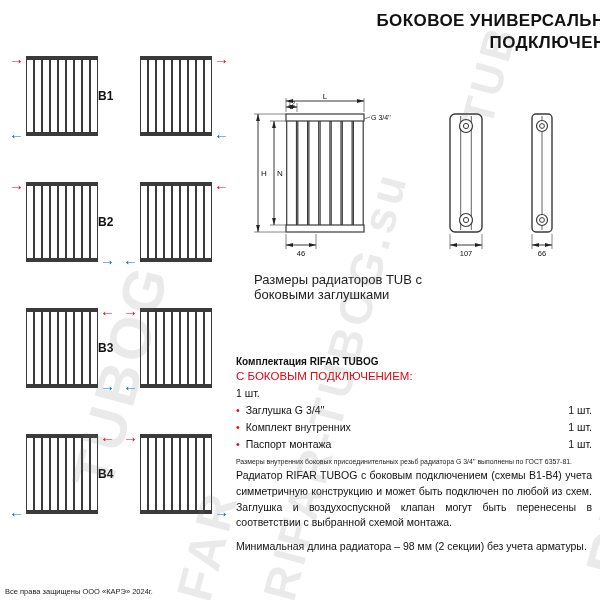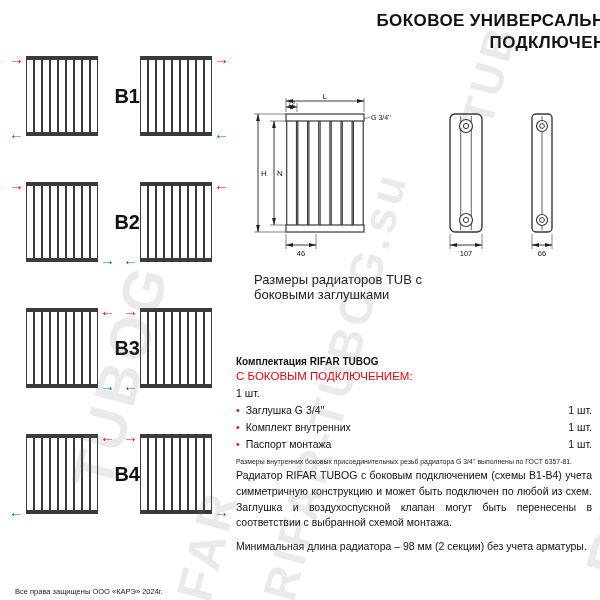--- a/index.html
+++ b/index.html
@@ -7,42 +7,42 @@
         font-family:"Liberation Sans",sans-serif;color:#111;padding-left:44px;}
   
   .title{position:absolute;top:10px;right:14px;text-align:right;font-size:17px;font-weight:bold;
          line-height:1.3;white-space:pre-line;letter-spacing:0.4px;}
   
   .schemes{position:absolute;left:10px;top:56px;width:232px;}
   .scheme{display:flex;align-items:center;height:80px;margin-bottom:46px;padding-left:16px;}
   .rad{position:relative;width:72px;height:72px;
        border-top:4px solid #3a3a3a;border-bottom:4px solid #3a3a3a;
        background:repeating-linear-gradient(90deg,#3a3a3a 0,#3a3a3a 1.3px,#ffffff 1.3px,#ffffff 6.7px,#3a3a3a 6.7px,#3a3a3a 8px);}
-  .scheme-label{width:42px;text-align:right;font-weight:bold;font-size:20px;}
+  .scheme-label{width:42px;text-align:left;font-weight:bold;font-size:12px;}
   .arrow{position:absolute;font-size:15px;font-weight:bold;line-height:1;}
   .arrow.tl{left:-17px;top:-9px;}  .arrow.bl{left:-17px;bottom:-9px;}
   .arrow.tr{right:-17px;top:-9px;} .arrow.br{right:-17px;bottom:-9px;}
   .arrow.red{color:#e30613;} .arrow.blue{color:#0070c5;}
   
   .tech{position:absolute;left:250px;top:92px;width:345px;height:178px;}
   .tech text{font-family:"Liberation Sans",sans-serif;fill:#111;}
   .caption{position:absolute;left:254px;top:272px;width:230px;font-size:13px;color:#222;}
   
   .kit{position:absolute;left:236px;top:356px;width:356px;}
   .kit-heading{font-size:10px;font-weight:bold;}
   .kit-sub{font-size:11.5px;font-weight:normal;color:#e30613;margin-top:3px;}
   .kit-item{display:flex;justify-content:space-between;font-size:10.5px;margin-top:5px;}
   .kit-name .bullet{color:#e30613;margin-right:6px;}
   .kit-qty{white-space:nowrap;text-align:center;}
   .kit-note{font-size:6.9px;margin-top:8px;color:#222;}
   
   .desc{position:absolute;left:236px;top:468px;width:356px;font-size:10.5px;line-height:1.5;text-align:justify;}
   .desc-bold{font-weight:normal;margin-top:8px;}
   
-  .footer{position:absolute;left:15px;bottom:4px;font-size:7.5px;color:#222;}
+  .footer{position:absolute;left:5px;bottom:4px;font-size:7.5px;color:#222;}
   
   .wm{position:absolute;font-weight:bold;white-space:nowrap;color:rgba(115,115,115,0.15);
       transform-origin:0 0;transform:rotate(-75deg);letter-spacing:4px;pointer-events:none;z-index:4;}
   .wm1{left:58px;top:478px;font-size:58px;}
   .wm2{left:252px;top:592px;font-size:46px;}
   .wm3{left:572px;top:566px;font-size:60px;}
   .wm4{left:452px;top:118px;font-size:44px;}
   .wm5{left:150px;top:648px;font-size:50px;}
 </style>
 </head>

